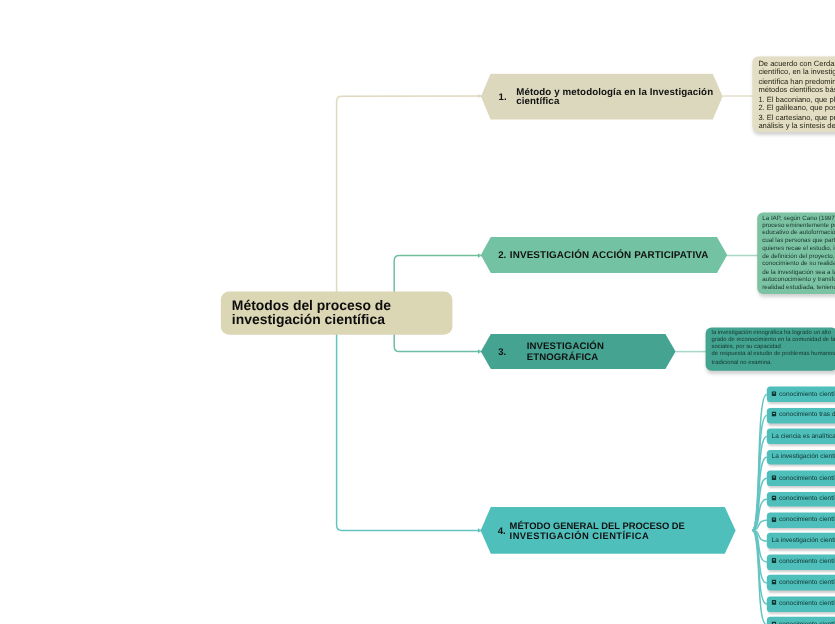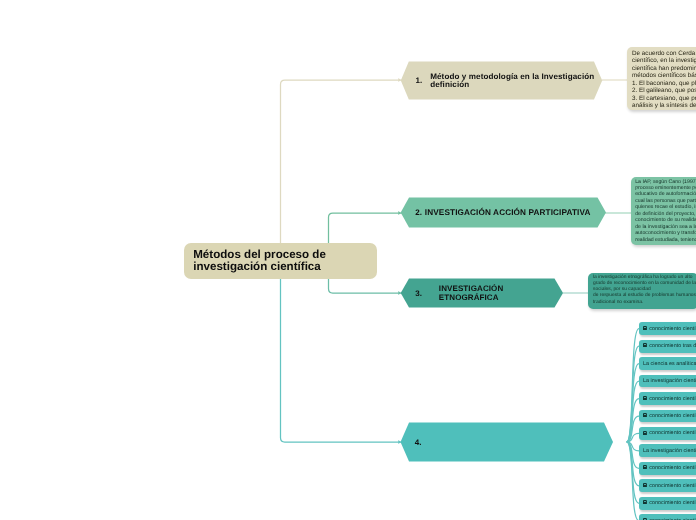--- a/index.html
+++ b/index.html
@@ -90,21 +90,21 @@
   </div>
 
   <div class="hex" style="left:400px;top:61px;width:203px;height:39px;">
     <svg width="203" height="39" viewBox="0 0 203 39">
       <path d="M0.8,19.5 L8.8,0.5 L194,0.5 L202.2,19.5 L194,38.5 L8.8,38.5 Z" fill="#dcd8bd"></path>
     </svg>
     <div class="hexlabel" style="left:15.5px;top:0;height:39px;">
       <span class="num">1.</span>
       <span class="blabel" style="font-size:8.1px;line-height:7.5px;margin-left:8px;letter-spacing:0.09px;">
         <span>Método y metodología en la Investigación</span><br>
-        <span>definición</span>
+        <span>científica</span>
       </span>
     </div>
   </div>
   <div class="note" style="left: 627px; top: 47px; width: 110px; height: 63px; padding: 2.5px 0px 0px 5px; background: rgb(226, 221, 195);">
     <div class="notetext" style="font-size:6.3px;line-height:7.53px;color:#211f10;">
         <p>De acuerdo con Cerda (1991), en el desarrollo del conocimiento</p>
         <p>científico, en la investigación social y en la investigación</p>
         <p>científica han predominado, a través del tiempo, tres</p>
         <p>métodos científicos básicos:</p>
         <p>1. El baconiano, que plantea el método inductivo.</p>
@@ -156,20 +156,24 @@
         <p>tradicional no examina.</p>
       </div>
   </div>
 
   <div class="hex" style="left:400px;top:422px;width:214px;height:40px;">
     <svg width="214" height="40" viewBox="0 0 214 40">
       <path d="M0.5,20 L9,0.5 L204,0.5 L213,20 L204,39.5 L9,39.5 Z" fill="#4fbfbb"></path>
     </svg>
     <div class="hexlabel" style="left:14.8px;top:0.5px;height:40px;">
       <span class="num">4.</span>
+      <span class="blabel" style="font-size:7.8px;line-height:7.5px;margin-left:3.2px;letter-spacing:0.0px;">
+        <span>MÉTODO GENERAL DEL PROCESO DE</span><br>
+        <span style="letter-spacing:0.37px;">INVESTIGACIÓN CIENTÍFICA</span>
+      </span>
     </div>
   </div>
 
   <div id="leaves">
       <div class="leaf" style="left: 639px; top: 322.3px; height: 12.9px; min-width: 59px; background: rgb(79, 191, 187); padding: 0px 4px;">
         <svg class="licon" width="3.9" height="4.1" viewBox="0 0 39 41">
           <path d="M0 9 Q0 0 10 0 L29 0 Q39 0 39 9 L39 41 L0 41 Z" fill="#123733"></path>
           <rect x="11" y="11" width="18" height="9" rx="3" fill="#52c0bc"></rect>
         </svg>
         <span class="ltext">conocimiento científico</span>

